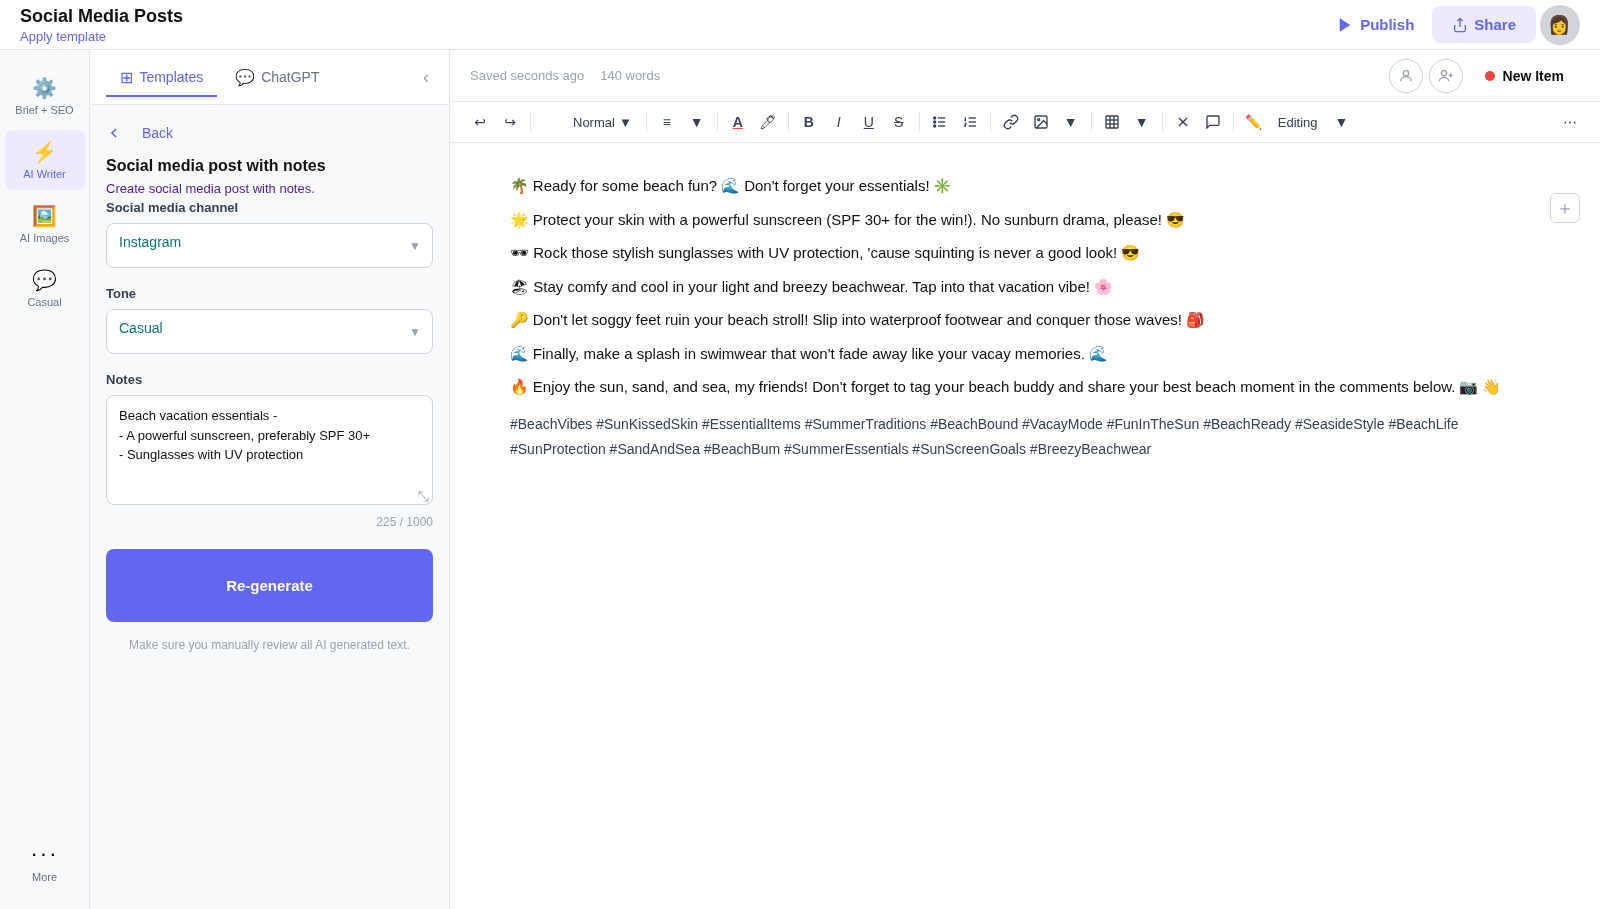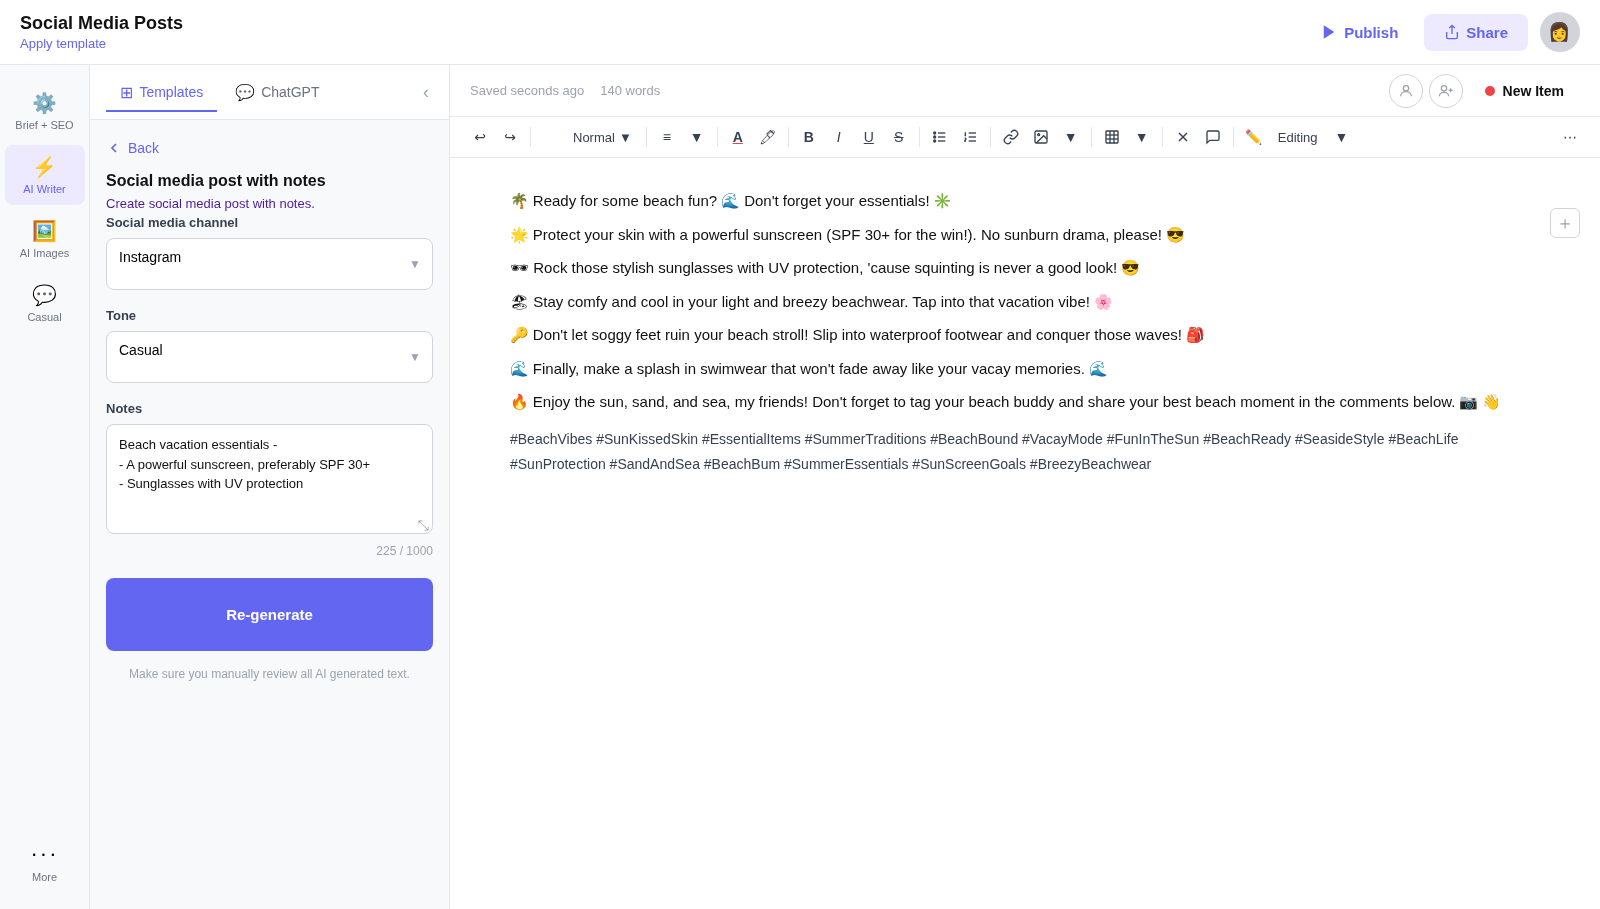--- a/index.html
+++ b/index.html
@@ -2,26 +2,26 @@
 <html><head>
   <meta charset="utf-8">
   <style>
     * { box-sizing: border-box; margin: 0; padding: 0; }
     body { font-family: -apple-system, BlinkMacSystemFont, 'Segoe UI', sans-serif; background: #f0f2f7; height: 909px; overflow: hidden; display: flex; flex-direction: column; }
 
     
     .top-header {
       display: flex; align-items: center; justify-content: space-between;
       background: #fff; border-bottom: 1px solid #e5e7eb;
-      padding: 0 20px; height: 65px; flex-shrink: 0;
+      padding: 0 20px; height: 50px; flex-shrink: 0;
     }
     .top-header-left { display: flex; flex-direction: column; }
     .page-title { font-size: 18px; font-weight: 600; color: #111; }
     .apply-template { font-size: 13px; color: #6366f1; cursor: pointer; margin-top: 2px; }
-    .top-header-right { display: flex; align-items: center; gap: 12px; }
+    .top-header-right { display: flex; align-items: center; gap: 4px; }
     .btn-publish {
       display: flex; align-items: center; gap: 6px;
       background: none; border: none; cursor: pointer;
       font-size: 15px; font-weight: 600; color: #6366f1;
       padding: 8px 14px;
     }
     .btn-publish svg { width: 18px; height: 18px; fill: #6366f1; }
     .btn-share {
       display: flex; align-items: center; gap: 6px;
       background: #ede9fe; border: none; cursor: pointer;
@@ -77,31 +77,31 @@
     .tab-btn.active { color: #6366f1; border-bottom: 2px solid #6366f1; }
     .tab-btn .tab-icon { font-size: 16px; }
     .collapse-btn {
       background: none; border: none; cursor: pointer; color: #9ca3af;
       font-size: 18px; padding: 4px;
     }
 
     
     .panel-body { padding: 20px 16px; overflow-y: auto; flex: 1; }
     .back-btn {
-      display: flex; align-items: center; gap: 6px; background: none; border: none;
+      display: flex; align-items: center; gap: 20px; background: none; border: none;
       cursor: pointer; color: #6366f1; font-size: 14px; font-weight: 500; margin-bottom: 16px;
     }
     .back-btn svg { width: 16px; height: 16px; }
     .template-title { font-size: 16px; font-weight: 600; color: #111; margin-bottom: 6px; }
     .template-desc { font-size: 13px; color: #4c1d95; margin-bottom: 4px; }
     .field-label { font-size: 13px; font-weight: 600; color: #374151; margin-bottom: 8px; }
     .select-wrapper { position: relative; margin-bottom: 18px; }
     .select-field {
-      width: 100%; padding: 10px 36px 24px 12px; border: 1px solid #d1d5db;
-      border-radius: 8px; background: #fff; font-size: 14px; color: #000000;
+      width: 100%; padding: 10px 36px 17px 12px; border: 1px solid #d1d5db;
+      border-radius: 8px; background: #fff; font-size: 14px; color: #0f766e;
       appearance: none; cursor: pointer;
     }
     .select-chevron {
       position: absolute; right: 12px; top: 50%; transform: translateY(-50%);
       pointer-events: none; color: #9ca3af; font-size: 12px;
     }
     .notes-label { font-size: 13px; font-weight: 600; color: #374151; margin-bottom: 8px; }
     .notes-textarea-wrapper { position: relative; margin-bottom: 6px; }
     .notes-textarea {
       width: 100%; height: 110px; padding: 10px 12px; border: 1px solid #d1d5db;

